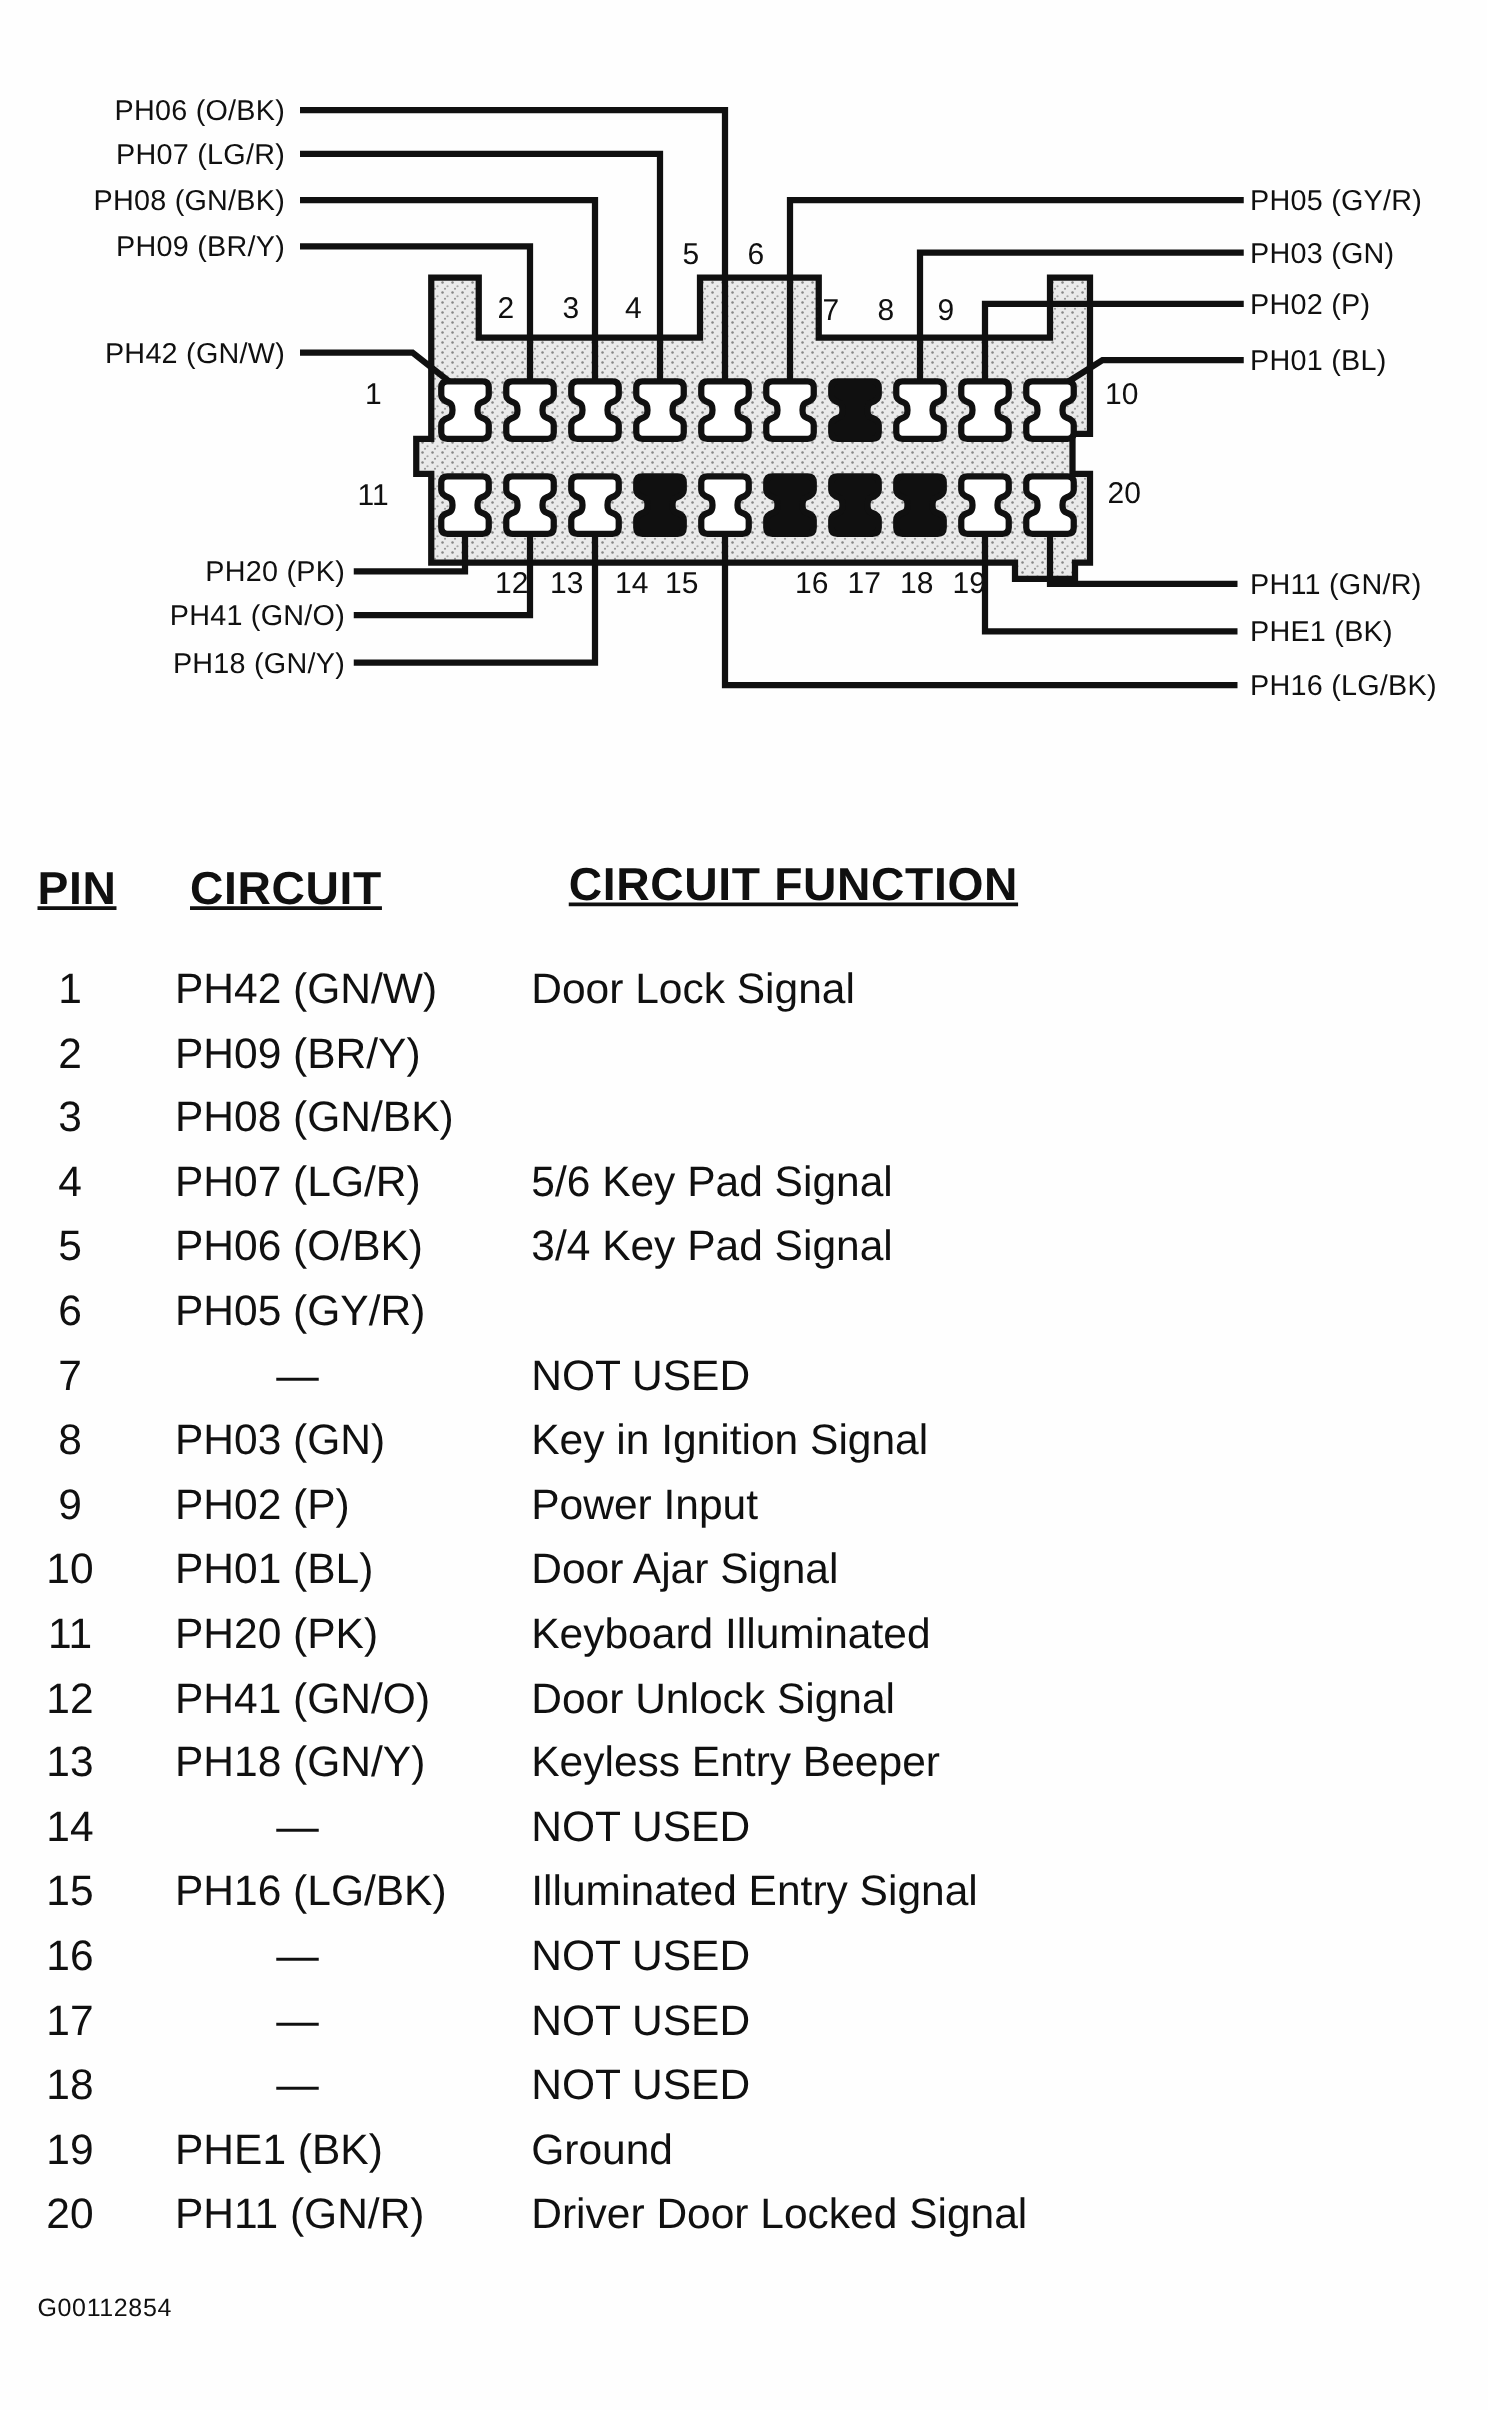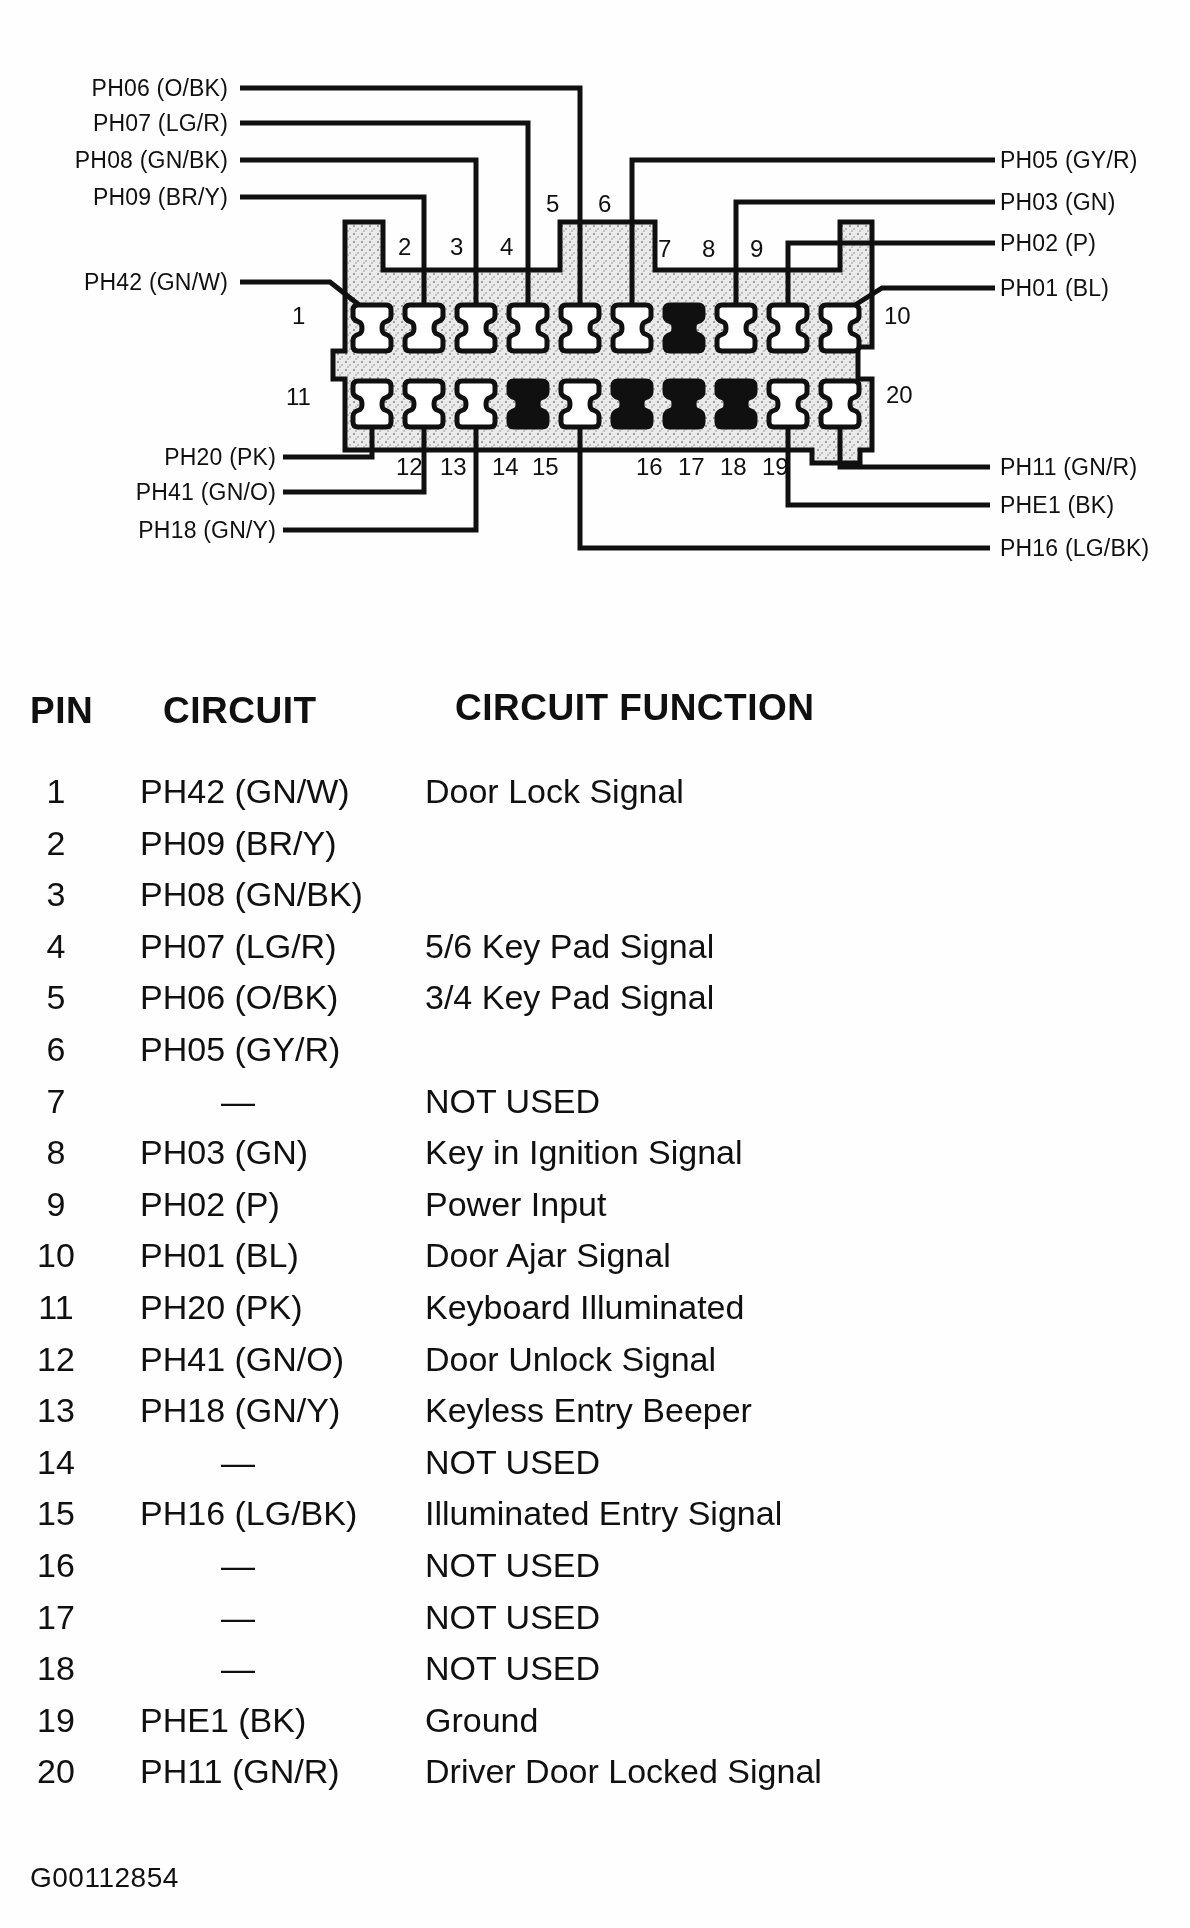--- a/index.html
+++ b/index.html
@@ -9,28 +9,28 @@
   .diagram{position:absolute;left:0;top:0;width:1190px;height:585px;}
   .diagram svg{position:absolute;left:0;top:0;}
   .wire{fill:none;stroke:var(--ink,#101010);stroke-width:5;}
   .shell{fill:url(#stip);stroke:var(--ink,#101010);stroke-width:5;}
   .pinshape{fill:#ffffff;stroke:var(--ink,#101010);stroke-width:5;}
   .pinshape.unused{fill:var(--ink,#101010);}
   .wlabel{position:absolute;font-size:23px;line-height:26px;white-space:nowrap;letter-spacing:.2px;}
   .wlabel.r{text-align:right;}
   .pnum{position:absolute;font-size:24px;line-height:26px;white-space:nowrap;}
   
-  .thead span{position:absolute;font-size:37px;font-weight:bold;letter-spacing:.5px;white-space:nowrap;}
+  .thead span{position:absolute;font-size:37px;font-weight:bold;letter-spacing:.5px;white-space:nowrap;text-decoration:underline;}
   .rows{position:absolute;left:0;top:766px;width:1050px;}
   .trow{position:relative;height:51.6px;line-height:51.6px;font-size:34px;white-space:nowrap;}
   .c-pin{position:absolute;left:25px;width:62px;text-align:center;}
   .c-circuit{position:absolute;left:140px;width:292px;}
   .c-circuit.dash{text-align:center;padding-right:96px;box-sizing:border-box;}
   .c-func{position:absolute;left:425px;}
-  .gcode{position:absolute;left:30px;top:1836px;font-size:28px;letter-spacing:.5px;margin-top:26px;}
+  .gcode{position:absolute;left:30px;top:1836px;font-size:20px;letter-spacing:.5px;}
 </style>
 </head>
 <body>
 
 <div class="page">
 
   <div class="diagram">
     <svg width="1190" height="585" viewBox="0 0 1190 585">
       <defs>
         <pattern id="stip" width="8" height="8" patternUnits="userSpaceOnUse">
@@ -128,21 +128,21 @@
       <span class="pnum" style="left: 636px; top: 454px;">16</span>
       <span class="pnum" style="left: 678px; top: 454px;">17</span>
       <span class="pnum" style="left: 720px; top: 454px;">18</span>
       <span class="pnum" style="left: 762px; top: 454px;">19</span>
       <span class="pnum" style="left: 886px; top: 382px;">20</span>
     </div>
 
   <div>
     <div class="thead">
       <span style="left:30px;top:690px">PIN</span>
-      <span style="left:163px;top:690px">CIRCUIT</span>
+      <span style="left:152px;top:690px">CIRCUIT</span>
       <span style="left:455px;top:687px">CIRCUIT FUNCTION</span>
     </div>
     <div class="rows" id="rows">
         <div class="trow">
           <span class="c-pin">1</span>
           <span class="c-circuit">PH42 (GN/W)</span>
           <span class="c-func">Door Lock Signal</span>
         </div>
         <div class="trow">
           <span class="c-pin">2</span>

